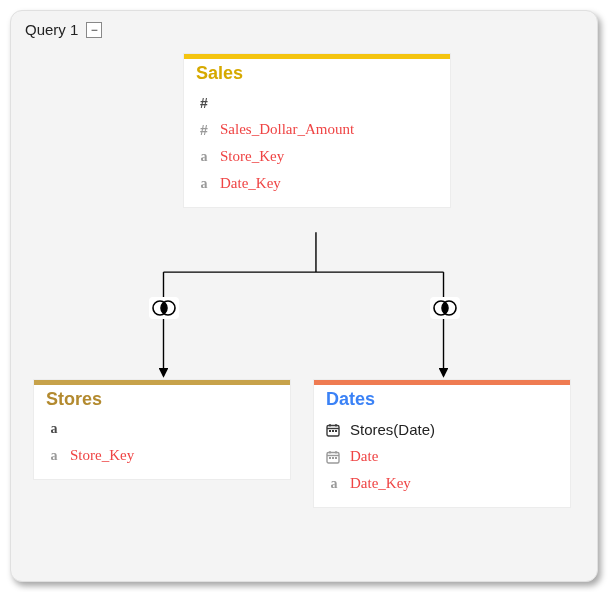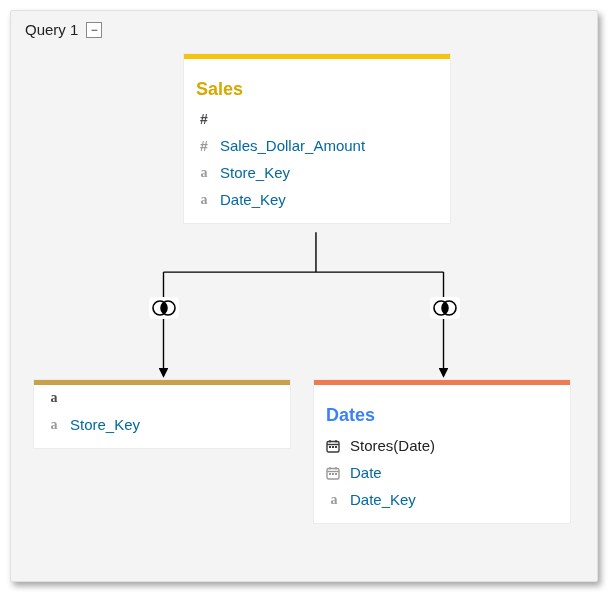--- a/index.html
+++ b/index.html
@@ -8,21 +8,21 @@
     padding: 10px;
     font-family: -apple-system, BlinkMacSystemFont, "Segoe UI", Arial, sans-serif;
     background: #fff;
   }
   .canvas {
     position: relative;
     width: 588px;
     height: 572px;
     background: #f4f4f4;
     border: 1px solid #e0e0e0;
-    border-radius: 2px;
+    border-radius: 12px;
     box-shadow: 3px 4px 6px rgba(0,0,0,0.35);
   }
   .header {
     position: absolute;
     top: 10px;
     left: 14px;
     display: flex;
     align-items: center;
     gap: 8px;
   }
@@ -53,21 +53,21 @@
     position: absolute;
     background: #fff;
     border: 1px solid #ececec;
   }
   .table-card .bar {
     height: 5px;
   }
   .table-card .title {
     font-size: 18px;
     font-weight: 600;
-    padding: 20px 12px 6px 12px;
+    padding: 4px 12px 6px 12px;
   }
   .table-card .fields {
     padding: 0 12px 10px 12px;
   }
   .field-row {
     display: flex;
     align-items: center;
     gap: 8px;
     padding: 5px 0;
   }
@@ -77,21 +77,21 @@
     text-align: center;
     font-weight: 700;
     font-size: 14px;
     color: #4a4a4a;
   }
   .field-icon.dim { color: #9a9a9a; }
   .field-name {
     font-size: 15px;
     color: #222;
   }
-  .field-name.dim { color: #0369a1; }
+  .field-name.dim { color: #ef4444; font-family: Liberation Serif, serif; }
   .cal-icon svg { display: block; }
 
   
   #card-sales  { left: 172px; top: 42px;  width: 268px; }
   #card-stores { left: 22px;  top: 368px; width: 258px; }
   #card-dates  { left: 302px; top: 368px; width: 258px; }
 
   
   .join-badge {
     position: absolute;
@@ -164,20 +164,21 @@
         </div>
         <div class="field-row">
           <span class="field-icon dim" style="font-family:serif">a</span>
           <span class="field-name dim">Date_Key</span>
         </div>
       </div>
   </div>
 
   <div id="card-stores" class="table-card">
     <div class="bar" style="background:#c7a24a"></div>
+    <div class="title" style="color:#b38a2f">Stores</div>
     <div class="fields">
         <div class="field-row">
           <span class="field-icon" style="font-family:serif">a</span>
         </div>
         <div class="field-row">
           <span class="field-icon dim" style="font-family:serif">a</span>
           <span class="field-name dim">Store_Key</span>
         </div>
       </div>
   </div>

